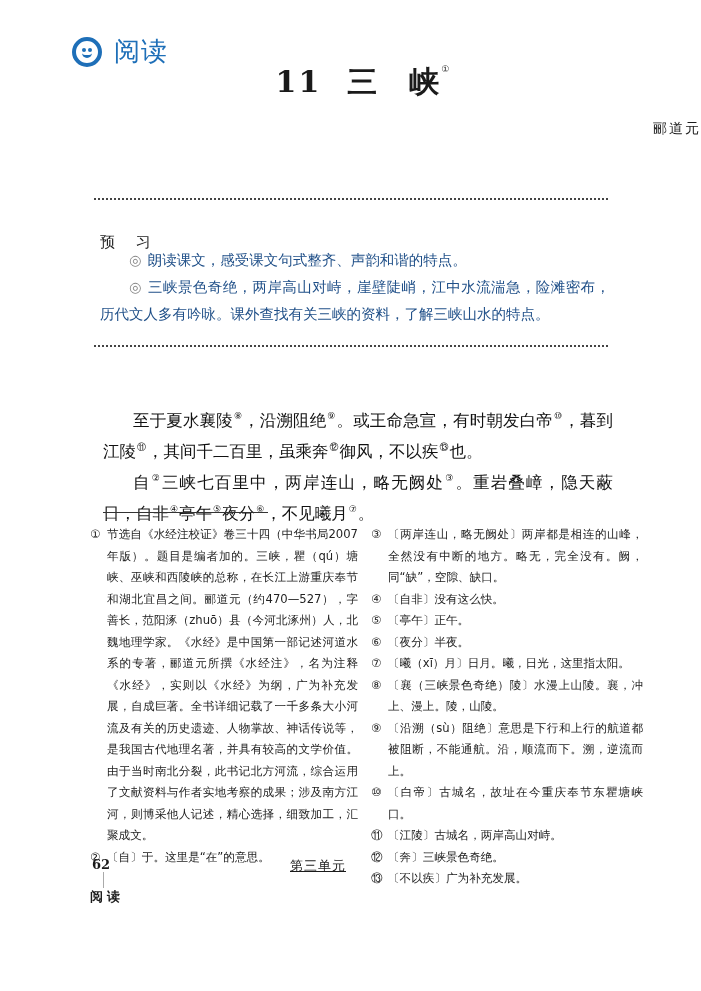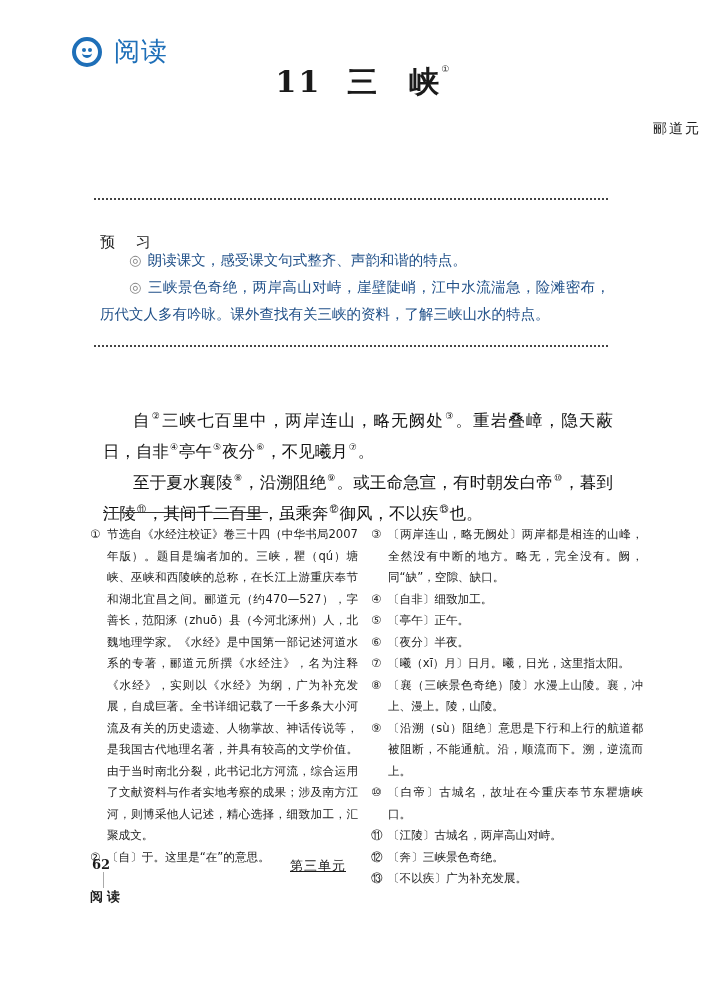--- a/index.html
+++ b/index.html
@@ -66,43 +66,43 @@
 
 <div class="preview-title">预 习</div>
 <div class="preview">
   <p><span class="bullet">◎</span><span>朗读课文，感受课文句式整齐、声韵和谐的特点。</span></p>
   <p><span class="bullet">◎</span><span>三峡景色奇绝，两岸高山对峙，崖壁陡峭，江中水流湍急，险滩密布，历代文人多有吟咏。课外查找有关三峡的资料，了解三峡山水的特点。</span></p>
 </div>
 
 <div class="dotline dl2"></div>
 
 <div class="body-text">
+  <p id="p2"><span>至于夏水襄陵</span><sup>⑧</sup><span>，沿溯阻绝</span><sup>⑨</sup><span>。或王命急宣，有时朝发白帝</span><sup>⑩</sup><span>，暮到江陵</span><sup>⑪</sup><span>，其间千二百里，虽乘奔</span><sup>⑫</sup><span>御风，不以疾</span><sup>⑬</sup><span>也。</span></p>
   <p id="p1"><span>自</span><sup>②</sup><span>三峡七百里中，两岸连山，略无阙处</span><sup>③</sup><span>。重岩叠嶂，隐天蔽日，自非</span><sup>④</sup><span>亭午</span><sup>⑤</sup><span>夜分</span><sup>⑥</sup><span>，不见曦月</span><sup>⑦</sup><span>。</span></p>
-  <p id="p2"><span>至于夏水襄陵</span><sup>⑧</sup><span>，沿溯阻绝</span><sup>⑨</sup><span>。或王命急宣，有时朝发白帝</span><sup>⑩</sup><span>，暮到江陵</span><sup>⑪</sup><span>，其间千二百里，虽乘奔</span><sup>⑫</sup><span>御风，不以疾</span><sup>⑬</sup><span>也。</span></p>
 </div>
 <div class="rule"></div>
 
 <div class="notes left" id="notes-left">
     <div class="note">
       <span class="mark">①</span>
       <span class="txt">节选自《水经注校证》卷三十四（中华书局2007年版）。题目是编者加的。三峡，瞿（qú）塘峡、巫峡和西陵峡的总称，在长江上游重庆奉节和湖北宜昌之间。郦道元（约470—527），字善长，范阳涿（zhuō）县（今河北涿州）人，北魏地理学家。《水经》是中国第一部记述河道水系的专著，郦道元所撰《水经注》，名为注释《水经》，实则以《水经》为纲，广为补充发展，自成巨著。全书详细记载了一千多条大小河流及有关的历史遗迹、人物掌故、神话传说等，是我国古代地理名著，并具有较高的文学价值。由于当时南北分裂，此书记北方河流，综合运用了文献资料与作者实地考察的成果；涉及南方江河，则博采他人记述，精心选择，细致加工，汇聚成文。</span>
     </div>
     <div class="note">
       <span class="mark">②</span>
       <span class="txt">〔自〕于。这里是“在”的意思。</span>
     </div>
   </div>
 <div class="notes right" id="notes-right">
     <div class="note">
       <span class="mark">③</span>
       <span class="txt">〔两岸连山，略无阙处〕两岸都是相连的山峰，全然没有中断的地方。略无，完全没有。阙，同“缺”，空隙、缺口。</span>
     </div>
     <div class="note">
       <span class="mark">④</span>
-      <span class="txt">〔自非〕细致加工。</span>
+      <span class="txt">〔自非〕没有这么快。</span>
     </div>
     <div class="note">
       <span class="mark">⑤</span>
       <span class="txt">〔亭午〕正午。</span>
     </div>
     <div class="note">
       <span class="mark">⑥</span>
       <span class="txt">〔夜分〕半夜。</span>
     </div>
     <div class="note">

